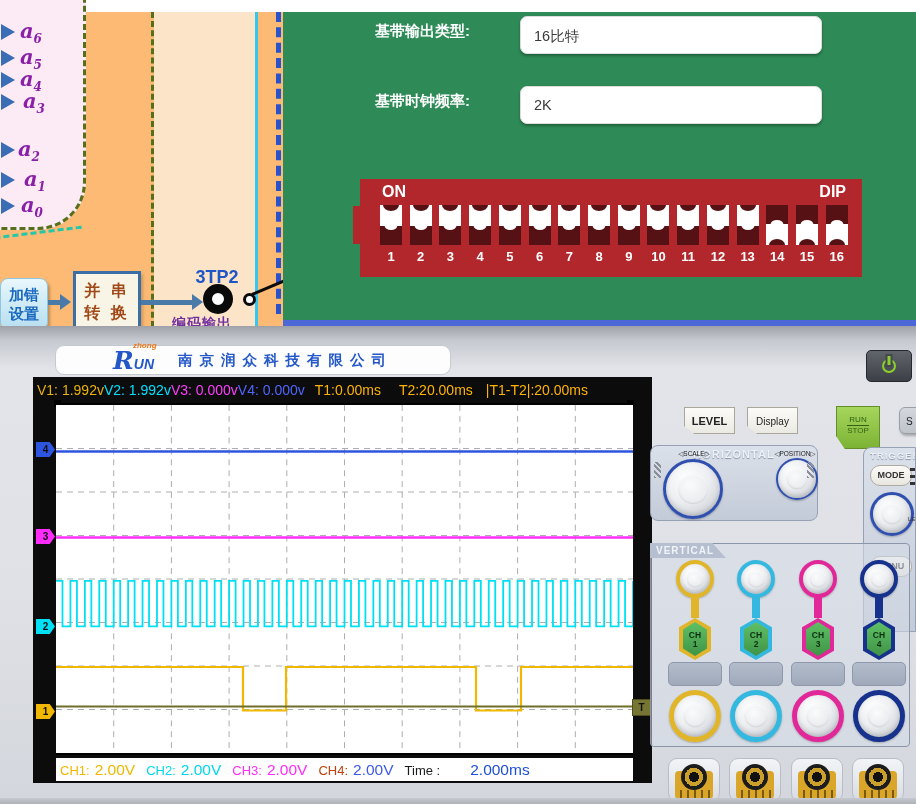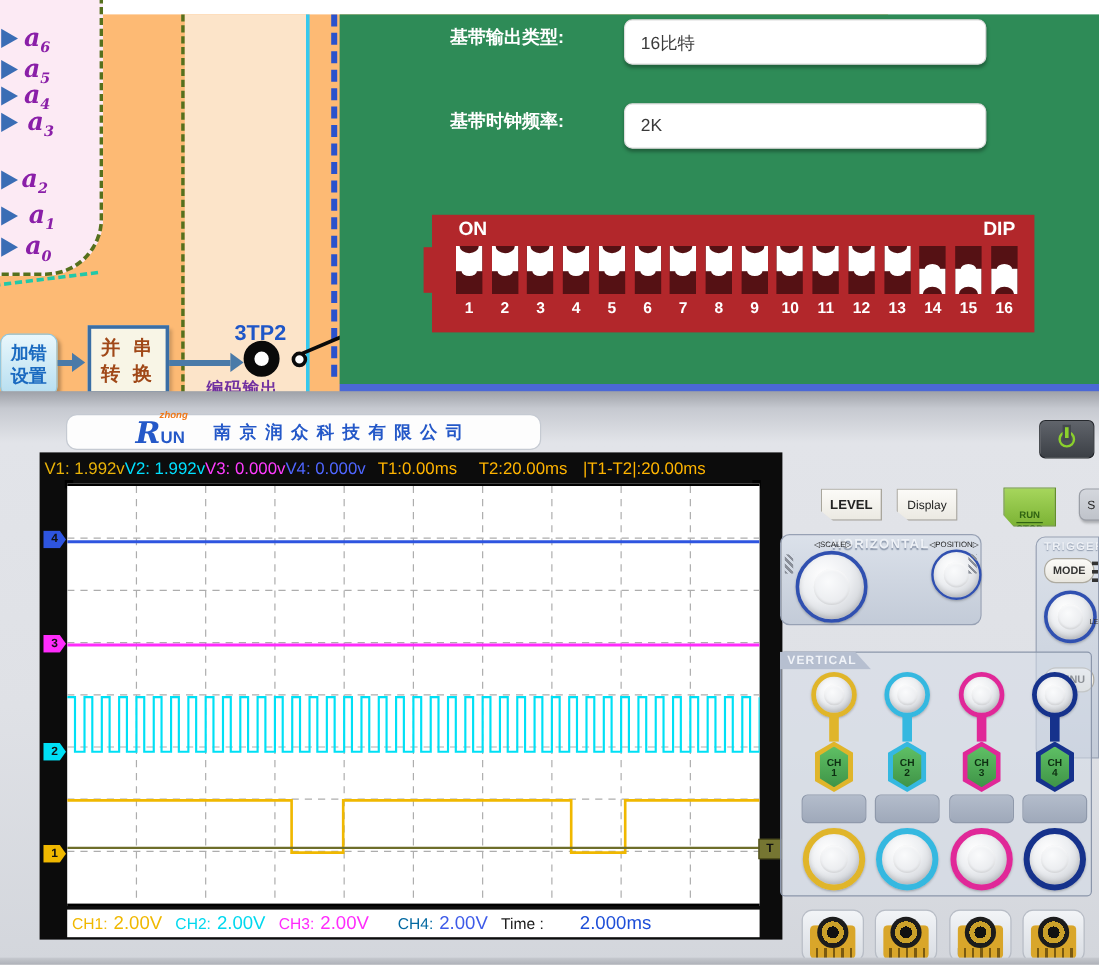--- a/index.html
+++ b/index.html
@@ -71,21 +71,21 @@
   .scope{position:absolute;left:0;top:326px;width:916px;height:478px;
     background:linear-gradient(180deg,#9ea1a8 0%,#c6c9d0 3%,#e2e4e9 9%,#dfe1e6 55%,#d3d6dc 100%);}
   .bottom-shade{position:absolute;left:0;bottom:0;width:100%;height:6px;
     background:linear-gradient(180deg,#c6c9cf,#aeb1b8);}
   .brand-plate{position:absolute;left:55px;top:19px;width:396px;height:30px;background:#fdfdfd;
     border-radius:9px;border:1px solid #c5cad2;display:flex;align-items:center;
     justify-content:center;gap:24px;}
   .logo{position:relative;white-space:nowrap;}
   .logo-r{font-family:"DejaVu Serif",serif;font-style:italic;font-weight:bold;font-size:25px;
     color:#2458c8;}
-  .logo-un{font-weight:bold;font-size:14px;color:#2458c8;}
+  .logo-un{font-style:italic;font-weight:bold;font-size:14px;color:#2458c8;}
   .logo-sup{position:absolute;left:20px;top:-5px;font-style:italic;font-weight:bold;font-size:8px;
     color:#f07818;}
   .company{color:#2458c8;font-weight:bold;font-size:14.5px;letter-spacing:7px;white-space:nowrap;}
   .power{position:absolute;left:866px;top:24px;width:46px;height:32px;border-radius:5px;
     background:linear-gradient(180deg,#60646b,#3c4046);border:1px solid #25282d;
     display:flex;align-items:center;justify-content:center;cursor:pointer;}
   .pwr-ring{width:14px;height:14px;border:2px solid #8bd02c;border-radius:50%;position:relative;}
   .pwr-ring::before{content:"";position:absolute;left:50%;top:-5px;transform:translateX(-50%);
     width:3px;height:9px;background:#8bd02c;box-shadow:0 0 0 2px #44484e;}
   .screen{position:absolute;left:33px;top:51px;width:619px;height:406px;background:#0c0c0c;}
@@ -108,23 +108,23 @@
   .st-label{font-size:13px;}
   .st-value{font-size:15.5px;margin-left:5px;}
   
   .pbtn{position:absolute;background:linear-gradient(180deg,#fcfbf8,#ebe9e2);
     border:1px solid #a9a69c;color:#222;text-align:center;
     clip-path:polygon(0 0,100% 0,100% 100%,20% 100%,0 70%);
     filter:drop-shadow(1px 2px 1px rgba(0,0,0,.25));}
   .btn-math{left:684px;top:81px;width:51px;height:27px;font-size:11px;font-weight:bold;
     line-height:27px;}
   .btn-display{left:747px;top:81px;width:51px;height:27px;font-size:10px;line-height:27px;}
-  .btn-run{left:836px;top:80px;width:44px;height:33px;
+  .btn-run{left:836px;top:80px;width:44px;height:43px;
     background:linear-gradient(180deg,#a6d65c,#7cb335);border:1px solid #638f2a;color:#2f6212;
-    font-size:8px;font-weight:bold;padding-top:18px;line-height:10px;}
+    font-size:8px;font-weight:normal;padding-top:8px;line-height:10px;}
   .btn-run .rs-top{display:inline-block;border-bottom:1px solid #2f6212;padding:0 2px;}
   .btn-s{left:899px;top:81px;width:30px;height:27px;background:linear-gradient(180deg,#d4d7dd,#bfc3ca);
     border:1px solid #9a9ea6;font-size:10px;line-height:27px;text-align:left;padding-left:6px;
     clip-path:none;border-radius:6px 0 0 6px;}
   .panel{position:absolute;background:linear-gradient(180deg,#dbe1ea,#c3cbd8);
     border:1px solid #97a1b4;border-radius:8px;}
   .hpanel{left:650px;top:119px;width:168px;height:76px;}
   .panel-title{position:absolute;top:2px;left:0;right:0;text-align:center;color:#eef1f6;
     font-weight:bold;font-size:11px;letter-spacing:1px;text-shadow:0 1px 1px #8894a8;}
   .mini-lbl{position:absolute;font-size:6.5px;color:#222;text-align:center;}
@@ -378,21 +378,21 @@
           <div class="chtag" style="top: 65px; background: rgb(46, 85, 224);">4</div>
           <div class="chtag" style="top: 152px; background: rgb(255, 44, 252);">3</div>
           <div class="chtag" style="top: 242px; background: rgb(0, 224, 245);">2</div>
           <div class="chtag" style="top: 327px; background: rgb(240, 184, 0);">1</div>
         </div>
       <div class="tmark">T</div>
       <div class="status" id="status">
           <div class="st-group"><span class="st-label" style="color: rgb(240, 184, 0);">CH1:</span><span class="st-value" style="color: rgb(240, 184, 0);">2.00V</span></div>
           <div class="st-group"><span class="st-label" style="color: rgb(0, 216, 238);">CH2:</span><span class="st-value" style="color: rgb(0, 216, 238);">2.00V</span></div>
           <div class="st-group"><span class="st-label" style="color: rgb(255, 44, 252);">CH3:</span><span class="st-value" style="color: rgb(255, 44, 252);">2.00V</span></div>
-          <div class="st-group"><span class="st-label" style="color: #0369a1; margin-left: 13px;">CH4:</span><span class="st-value" style="color: rgb(61, 90, 232);">2.00V</span></div>
+          <div class="st-group"><span class="st-label" style="color: #c2410c;">CH4:</span><span class="st-value" style="color: rgb(61, 90, 232);">2.00V</span></div>
           <div class="st-group"><span class="st-label" style="color: rgb(26, 26, 26);">Time :</span><span class="st-value" style="color: #1d4ed8; margin-left: 30px;">2.000ms</span></div>
         </div>
     </div>
 
     <div class="pbtn btn-math">LEVEL</div>
     <div class="pbtn btn-display">Display</div>
     <div class="pbtn btn-run">
       <span class="rs-top">RUN</span><br>
       <span>STOP</span>
     </div>

